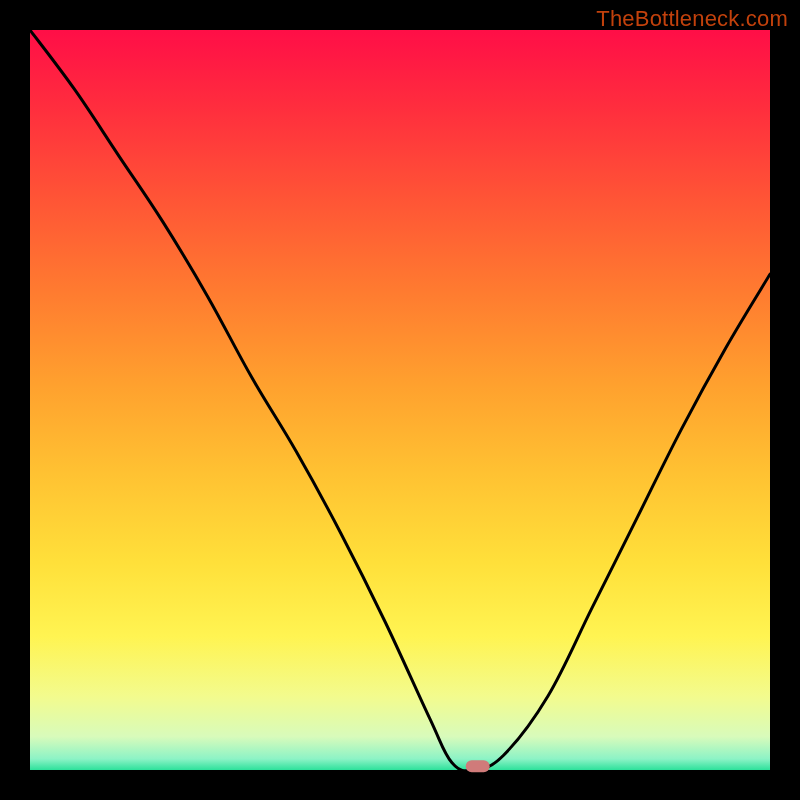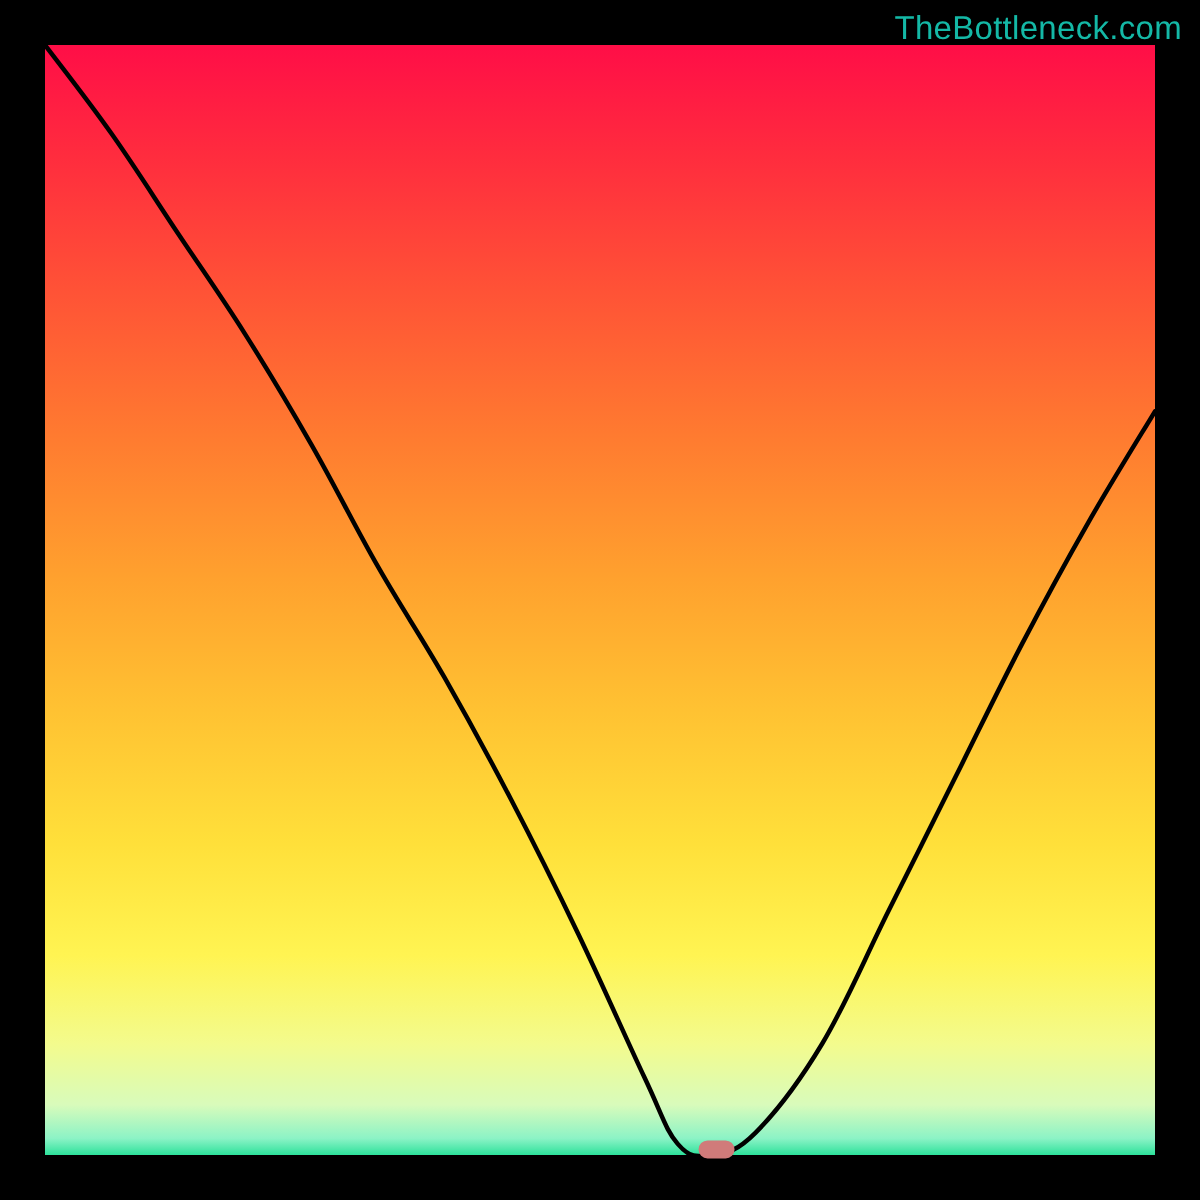--- a/index.html
+++ b/index.html
@@ -13,21 +13,21 @@
   }
   .chart-wrap {
     position: relative;
     width: 800px;
     height: 800px;
   }
   .attribution {
     position: absolute;
     top: 6px;
     right: 12px;
-    color: #14b8a6;
+    color: #c2410c;
     font-size: 22px;
     font-weight: 400;
     letter-spacing: 0.2px;
     z-index: 10;
   }
   svg {
     display: block;
   }
 </style>
 </head>

